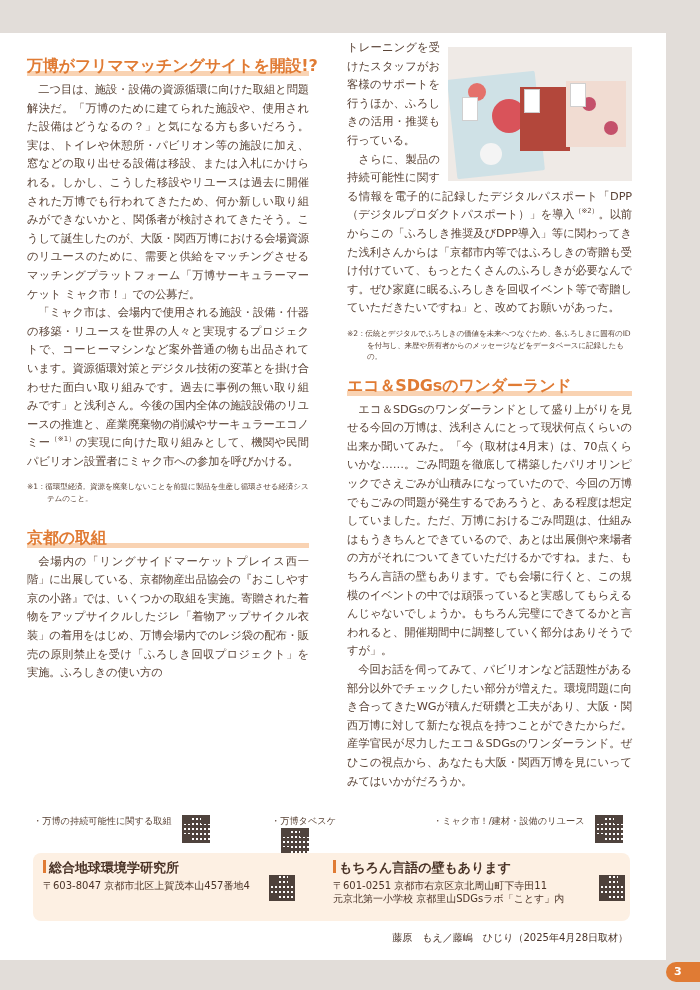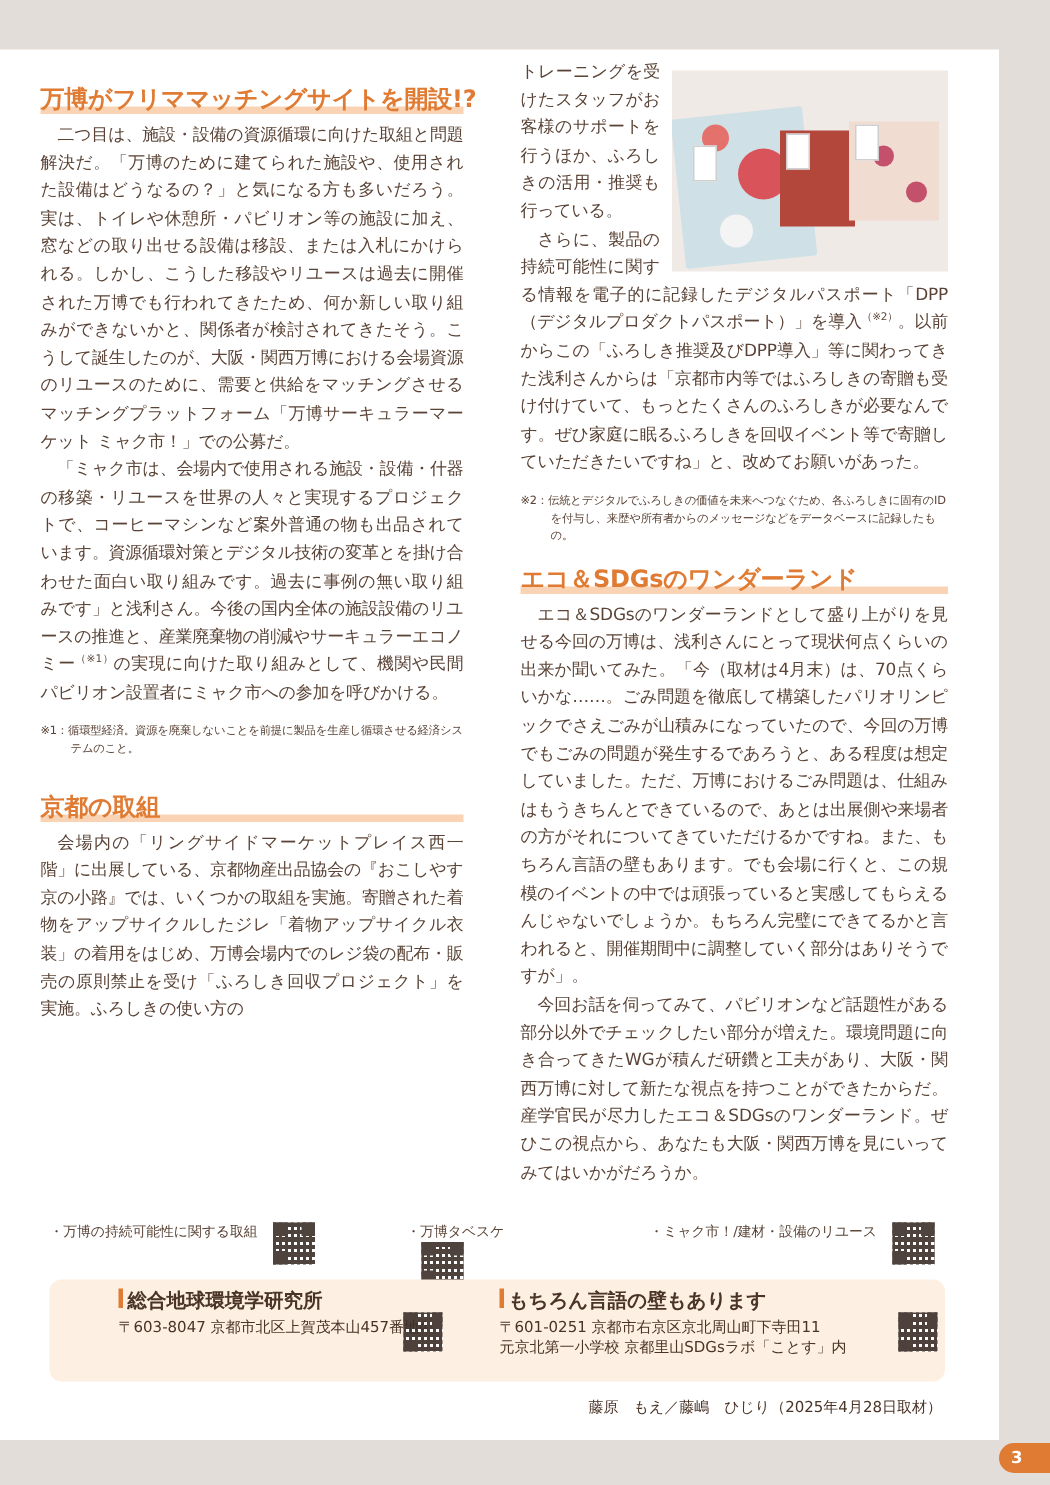--- a/index.html
+++ b/index.html
@@ -91,21 +91,21 @@
       <span>・万博タベスケ</span>
       <span class="qr"></span>
     </div>
     <div class="link-item" style="left:400px;">
       <span>・ミャク市！/建材・設備のリユース</span>
       <span class="qr"></span>
     </div>
   </div>
 
   <div class="contact-box">
-    <div class="contact" style="left:10px;margin-left:36px;">
+    <div class="contact" style="left:10px;">
       <div class="contact-title"><span class="bar"></span><span>総合地球環境学研究所</span></div>
       <div class="contact-addr">〒603-8047 京都市北区上賀茂本山457番地4</div>
     </div>
     <span class="qr contact-qr" style="left:226px;top:22px;"></span>
 
     <div class="contact" style="left:300px;">
       <div class="contact-title"><span class="bar"></span><span>もちろん言語の壁もあります</span></div>
       <div class="contact-addr">〒601-0251 京都市右京区京北周山町下寺田11</div>
       <div class="contact-addr" style="margin-top:0">元京北第一小学校 京都里山SDGsラボ「ことす」内</div>
     </div>

